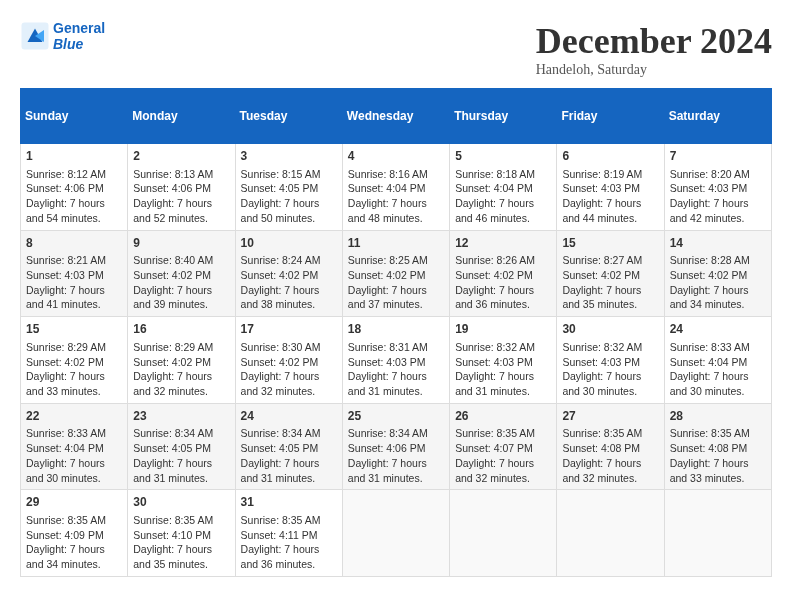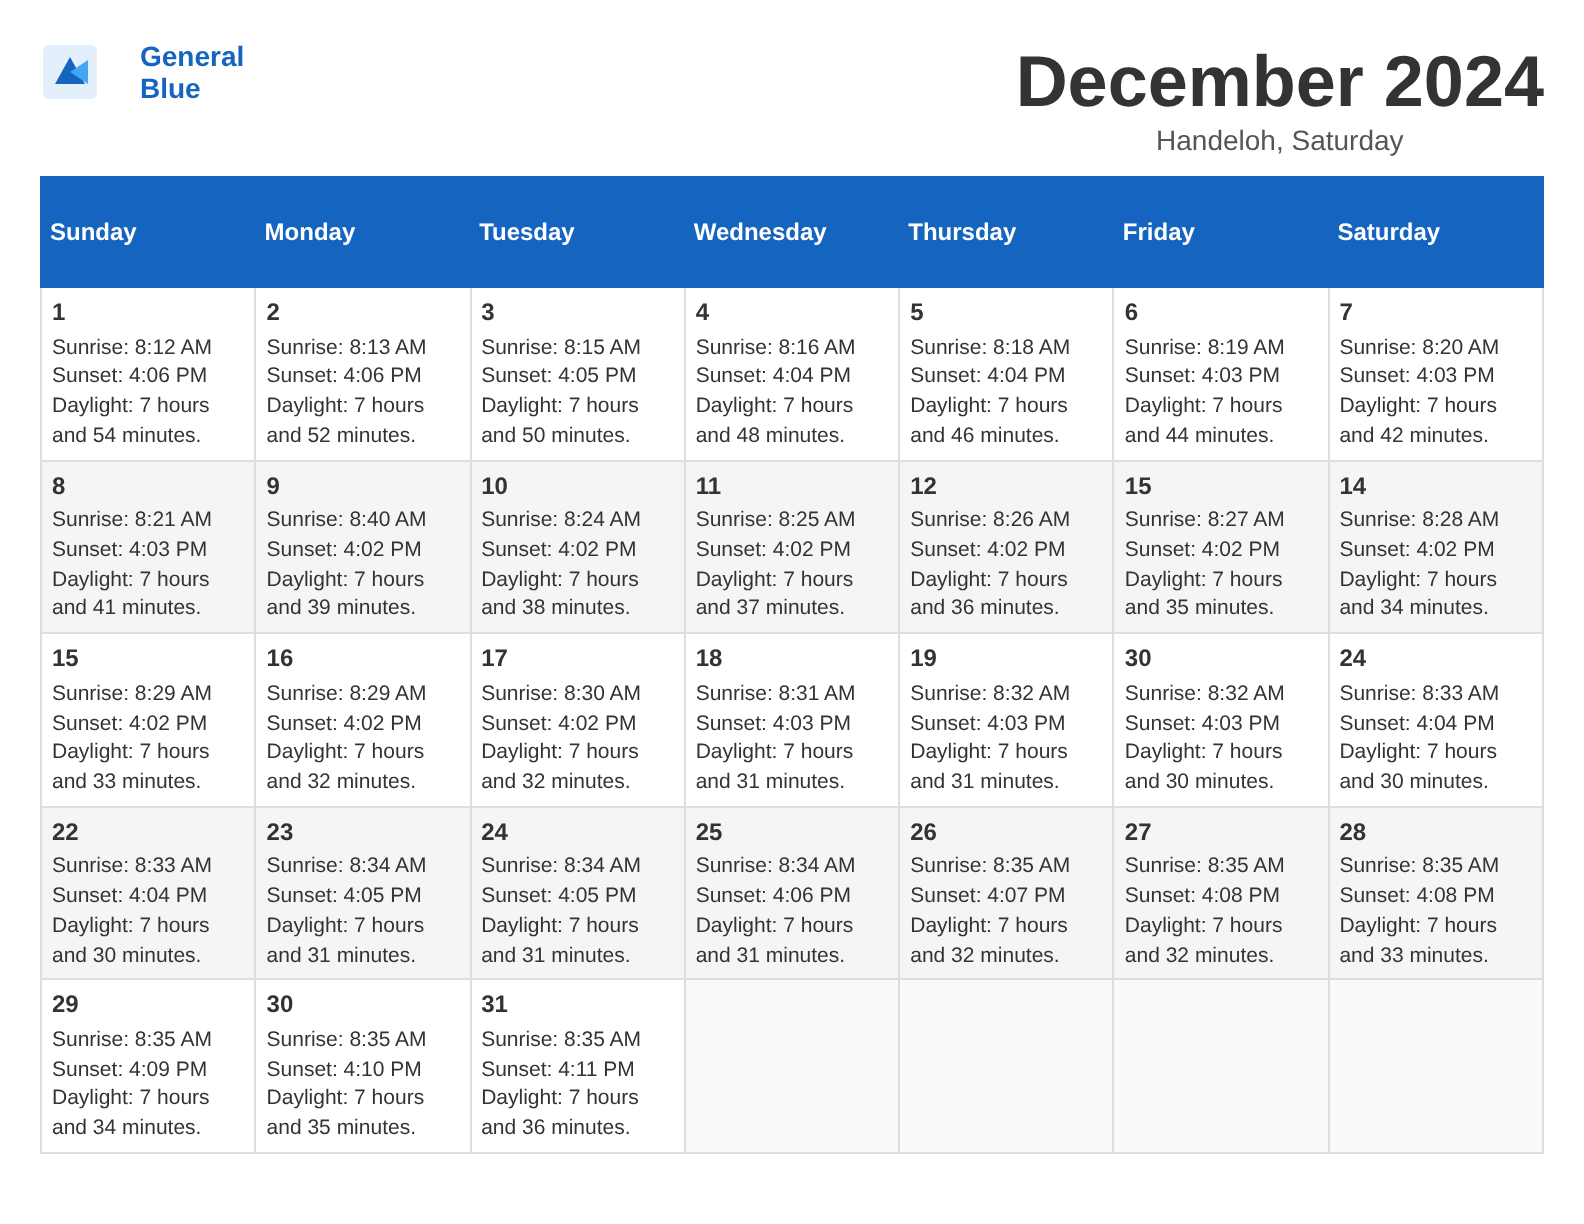--- a/index.html
+++ b/index.html
@@ -12,28 +12,29 @@
     }
     .header-section {
       display: flex;
       justify-content: space-between;
       align-items: flex-start;
       margin-bottom: 10px;
     }
     .logo {
       display: flex;
       align-items: center;
-      gap: 20px;
+      gap: 3px;
     }
     .logo-icon {
       width: 30px;
       height: 30px;
     }
     .title-block {
-      text-align: center;
+      text-align: left;
+      font-family: Liberation Serif, serif;
     }
     .month-title {
       font-size: 36px;
       font-weight: bold;
       color: #333;
     }
     .location-title {
       font-size: 14px;
       color: #555;
     }
@@ -82,21 +83,21 @@
 
 <div class="header-section">
   <div class="logo">
     <svg class="logo-icon" viewBox="0 0 40 40">
       <rect x="2" y="2" width="36" height="36" rx="4" fill="#e3f0fb"></rect>
       <polygon points="10,28 20,10 30,28" fill="#1565c0"></polygon>
       <polygon points="20,20 32,12 32,28" fill="#42a5f5"></polygon>
     </svg>
     <div>
       <div style="font-size:14px;font-weight:bold;color:#1565c0;">General</div>
-      <div style="font-size:14px;font-weight:bold;color:#1565c0;">Blue</div>
+      <div style="font-size:14px;font-weight:bold;color:#1565c0;font-style:italic;">Blue</div>
     </div>
   </div>
   <div class="title-block">
     <div class="month-title">December 2024</div>
     <div class="location-title">Handeloh, Saturday</div>
   </div>
 </div>
 
 <table>
   <thead>

